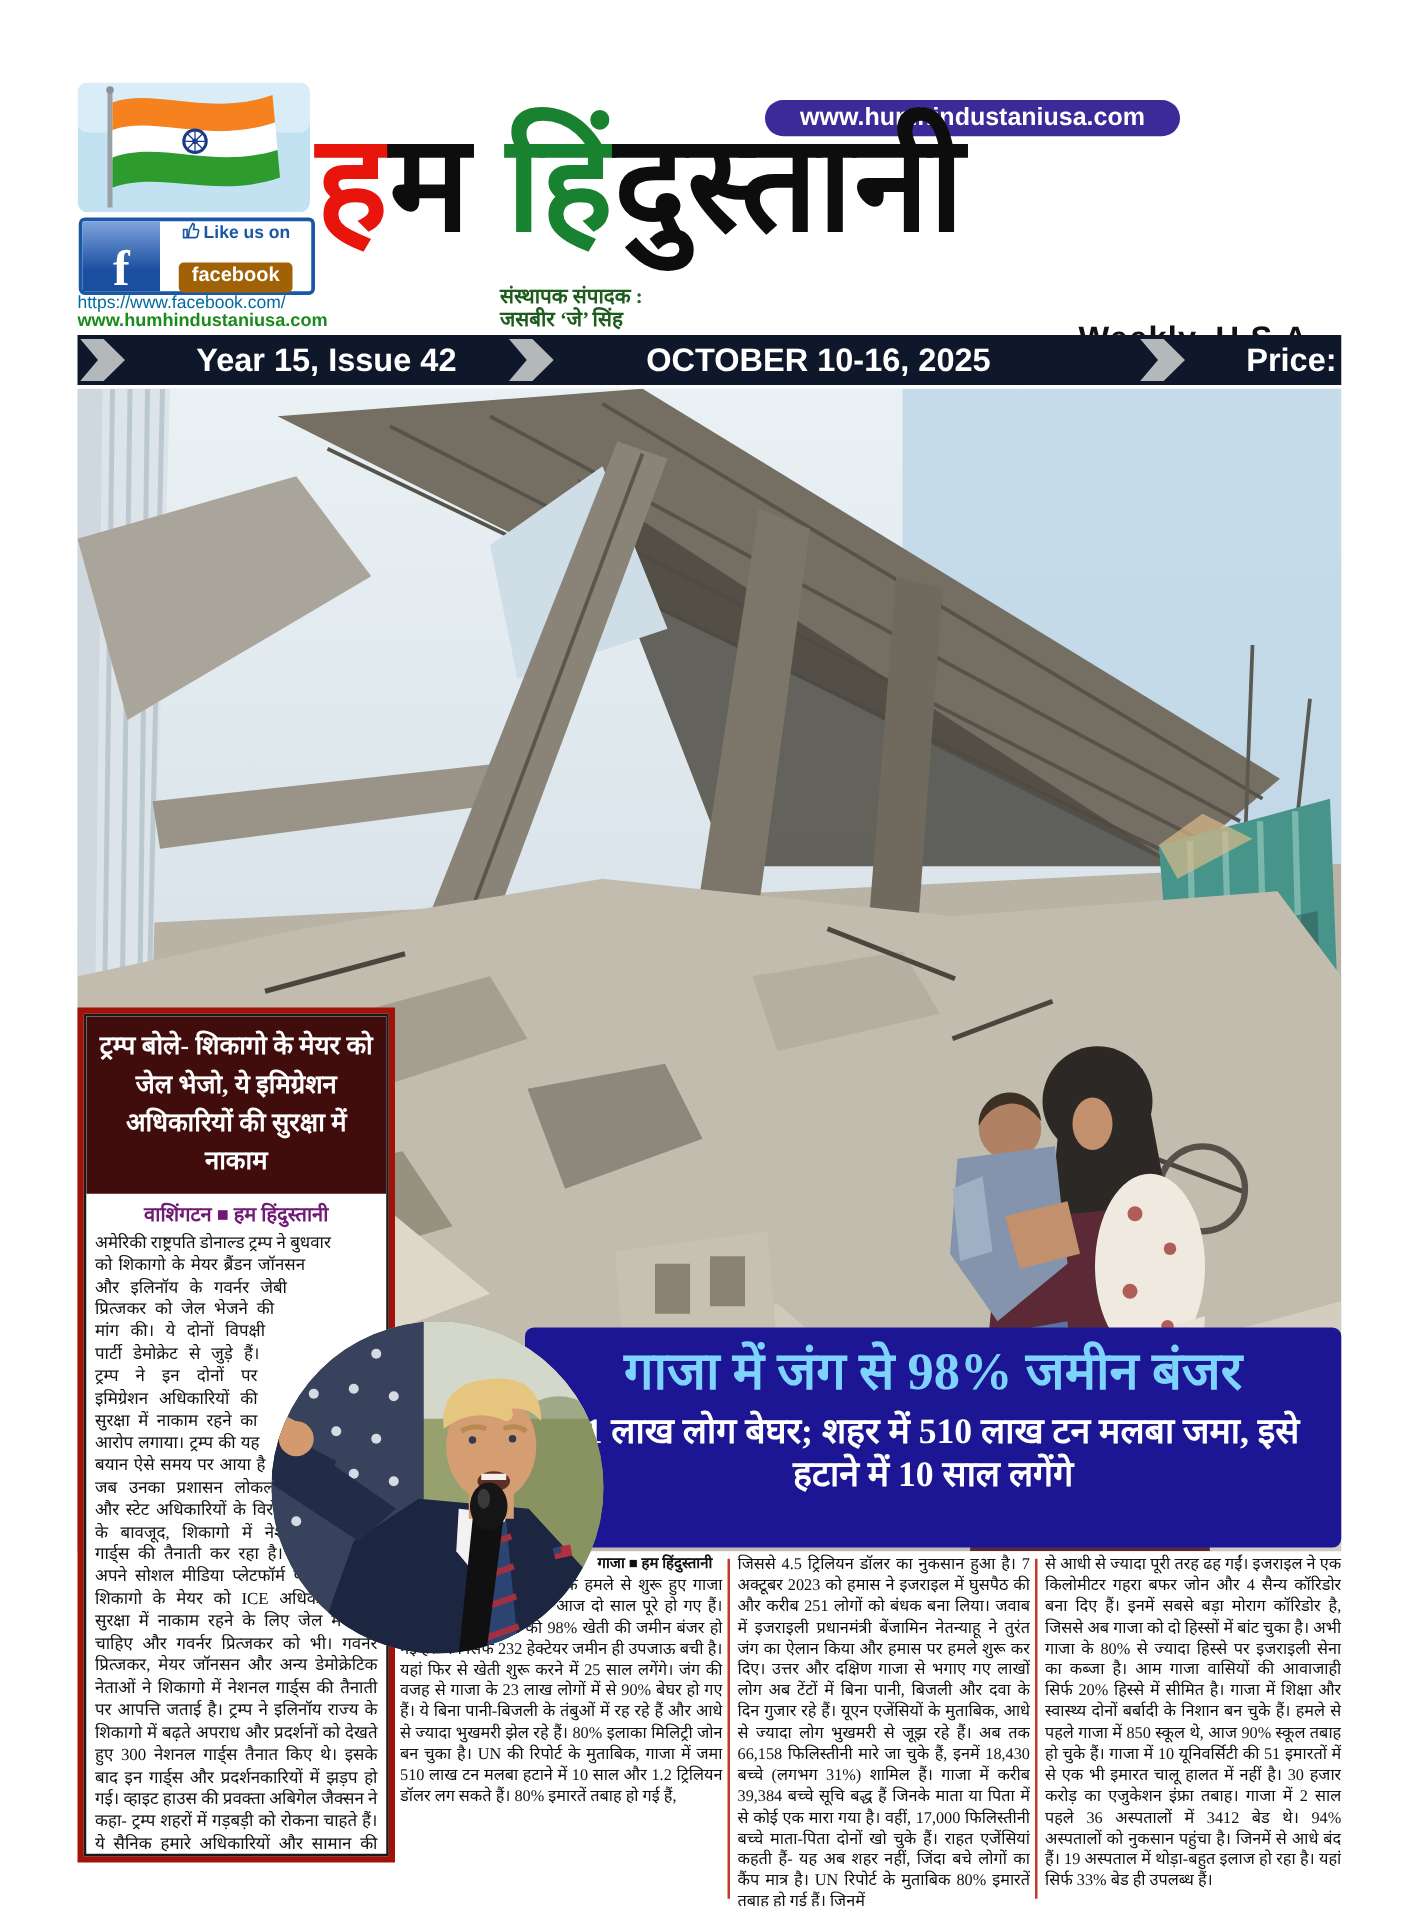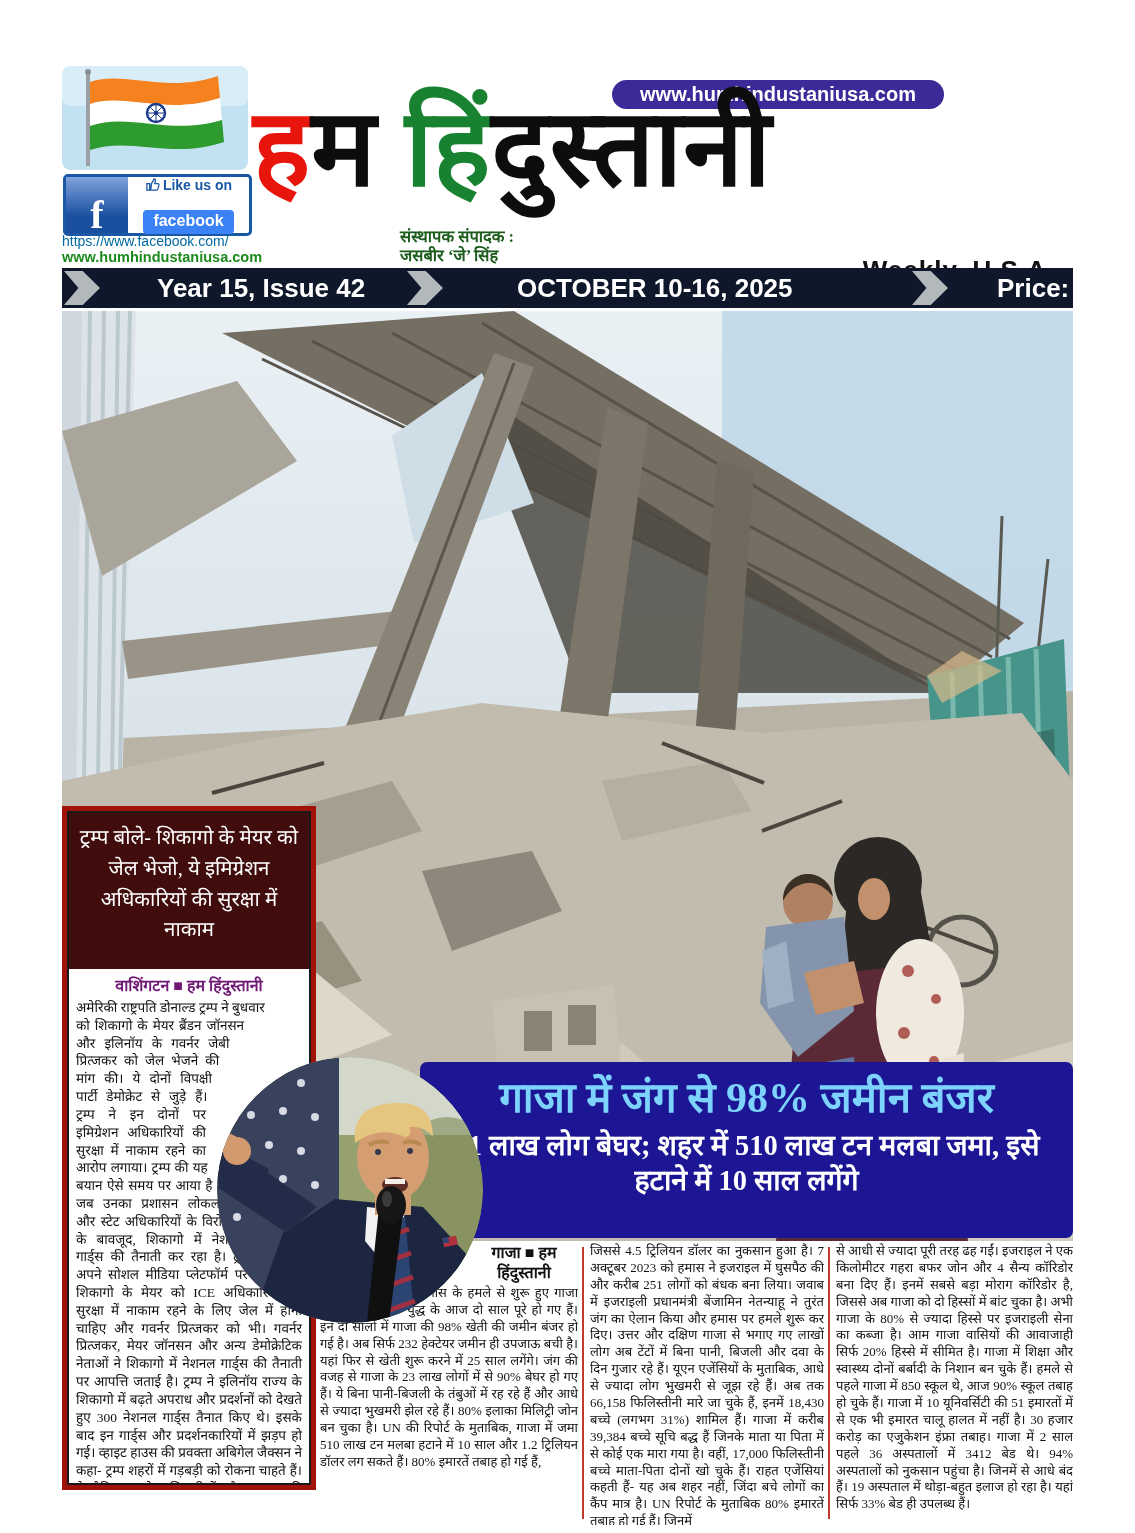--- a/index.html
+++ b/index.html
@@ -10,21 +10,21 @@
   
   #flag-box{left:62px;top:66px;width:186px;height:104px;border-radius:8px;overflow:hidden;}
   #fb-badge{left:63px;top:174px;width:183px;height:56px;background:#fff;border:3px solid #1a57a5;
             border-radius:5px;display:flex;align-items:stretch;}
   #fb-f{width:62px;background:linear-gradient(180deg,#7fa3dc,#1a4fa0 70%);color:#fff;
         font-weight:bold;font-size:40px;display:flex;align-items:flex-end;justify-content:center;
         font-family:"Liberation Serif",serif;line-height:0.9;}
   #fb-right{flex:1;display:flex;flex-direction:column;align-items:center;justify-content:center;gap:17px;}
   #fb-like-row{display:flex;align-items:center;gap:3px;color:#1a57a5;font-weight:bold;
                font-size:14px;font-family:"Liberation Sans",sans-serif;}
-  #fb-word{background:#3b82f6;color:#fff;font-weight:bold;font-size:16px;line-height:1;
+  #fb-word{background:#a16207;color:#fff;font-weight:bold;font-size:16px;line-height:1;
            padding:3px 10px 5px;border-radius:4px;font-family:"Liberation Sans",sans-serif;}
   #hdr-urls{left:62px;top:233px;width:220px;font-family:"Liberation Sans",sans-serif;line-height:1.15;}
   #hdr-url1{color:#0369a1;font-size:14px;}
   #hdr-url2{color:#1c8a1c;font-weight:bold;font-size:14.5px;}
 
   #site-pill{left:612px;top:80px;width:332px;height:29px;background:#3b2a97;border-radius:15px;
              color:#fff;font-family:"Liberation Sans",sans-serif;font-weight:bold;font-size:20px;
              display:flex;align-items:center;justify-content:center;}
   #masthead{left:253px;top:92px;width:822px;height:145px;font-weight:900;font-size:108px;
             line-height:1.05;white-space:nowrap;letter-spacing:1px;}
@@ -44,22 +44,22 @@
   .bar-txt{position:absolute;top:4px;line-height:32px;white-space:nowrap;}
 
   
   #photo{left:62px;top:311px;width:1011px;height:930px;overflow:hidden;background:#ccd8df;}
 
   
   #trump-box{left:62px;top:806px;width:254px;height:684px;background:#a11208;padding:5px;
              box-sizing:border-box;z-index:4;}
   #trump-inner{width:100%;height:100%;background:#fff;border:2px solid #1a1a1a;box-sizing:border-box;
                overflow:hidden;}
-  #trump-headline{background:#400c0c;color:#fff;font-weight:normal;font-size:20.5px;line-height:1.5;
-                  text-align:center;padding:9px 5px 24px;}
+  #trump-headline{background:#400c0c;color:#fff;font-weight:bold;font-size:20.5px;line-height:1.5;
+                  text-align:center;padding:9px 5px 10px;}
   #trump-byline{font-weight:bold;font-size:16px;text-align:center;color:#701a75;margin:5px 0 3px;}
   #trump-body{font-size:13.5px;line-height:1.32;text-align:justify;color:#111;padding:0 7px 6px;}
   #trump-wrap-spacer{float:right;width:96px;height:270px;margin-top:122px;
                      shape-outside:circle(141px at 140px 133px);}
 
   
   #gaza-banner{left:420px;top:1062px;width:653px;height:176px;background:#1c1694;border-radius:7px;
                z-index:3;text-align:center;overflow:hidden;}
   #gaza-headline{color:#7dd3fc;font-weight:700;font-size:42px;line-height:1.1;margin-top:13px;
                  white-space:nowrap;}
@@ -70,21 +70,21 @@
   #trump-photo{left:217px;top:1057px;width:266px;height:266px;border-radius:50%;overflow:hidden;
                z-index:5;}
 
   
   .gcol{position:absolute;top:1243px;height:282px;overflow:hidden;font-size:13px;line-height:1.3;
         text-align:justify;color:#111;}
   #gcol1{left:320px;width:258px;}
   #gcol2{left:590px;width:234px;}
   #gcol3{left:836px;width:237px;font-family:Liberation Serif, serif;}
   .col-rule{position:absolute;top:1247px;height:272px;width:2px;background:#c13a2b;}
-  #gaza-byline{font-weight:bold;font-size:16px;text-align:center;line-height:1.25;
+  #gaza-byline{font-weight:bold;font-size:12px;text-align:center;line-height:1.25;
                margin-left:150px;margin-bottom:2px;}
   #gcol1-wrap-spacer{float:left;width:100px;height:24px;
                      shape-outside:circle(141px at 30px -112px);}
 </style>
 </head>
 <body>
 
 <div id="page">
 
   <div class="abs" id="flag-box">

